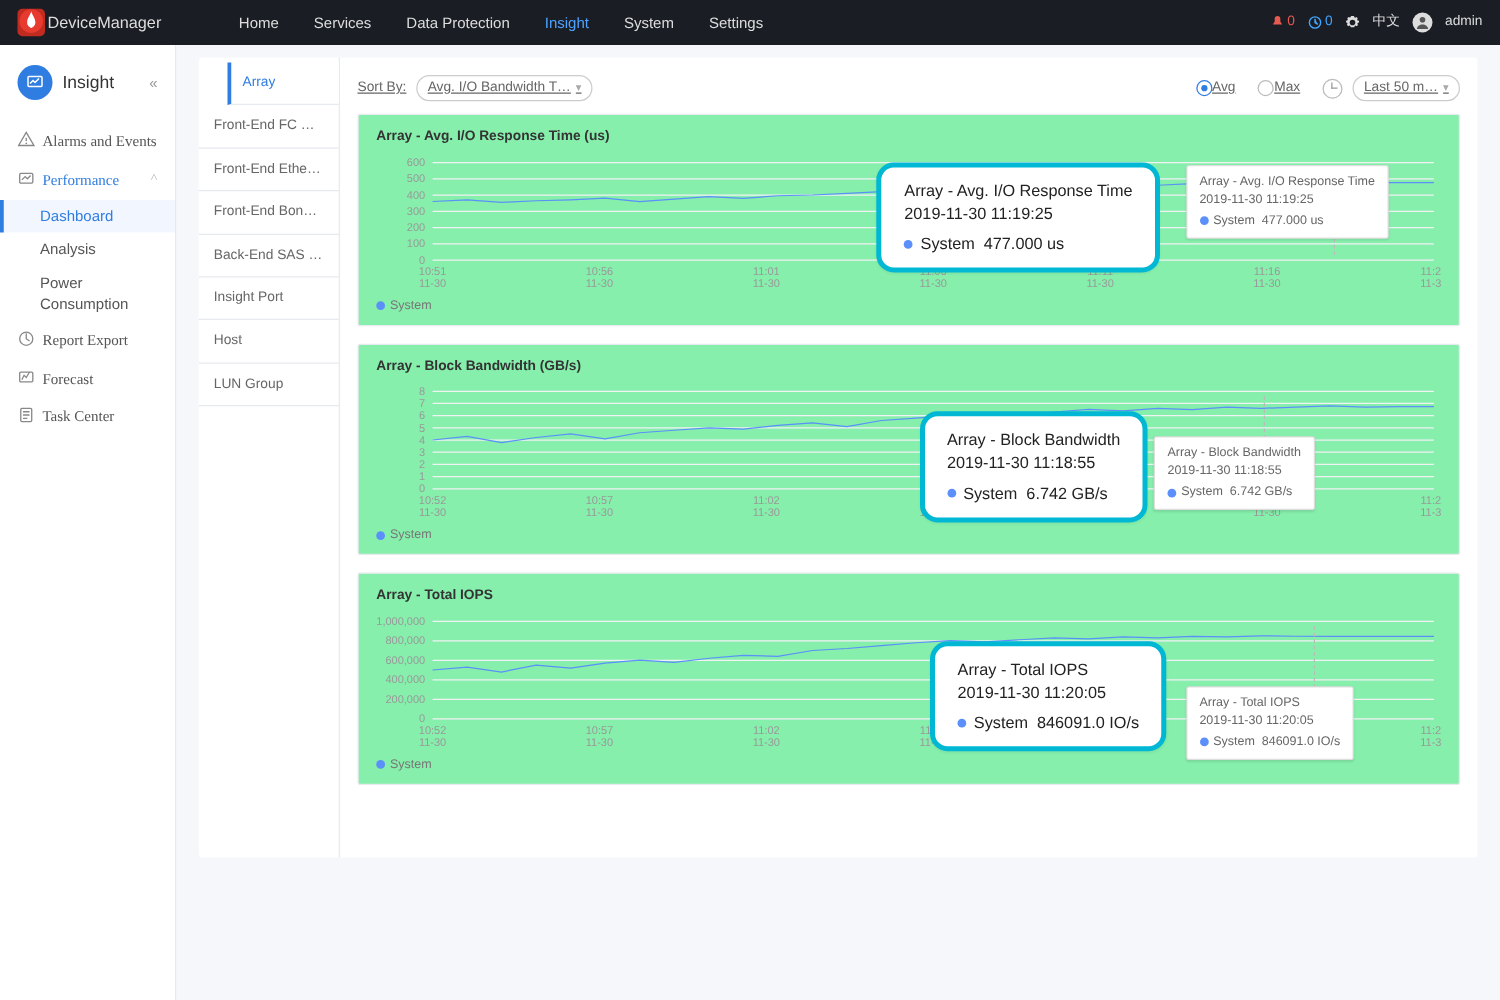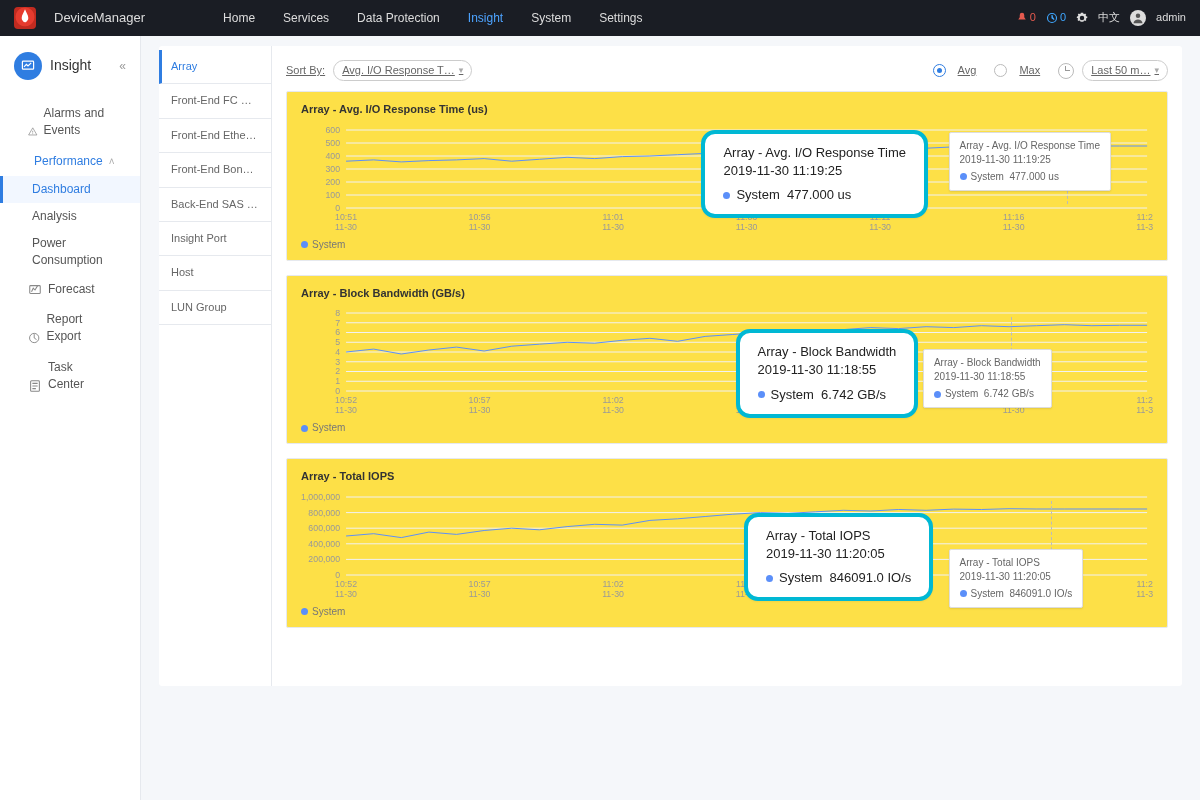--- a/index.html
+++ b/index.html
@@ -9,66 +9,66 @@
     --muted:#888;
     --line:#e6e9ee;
     --link:#2f7de1;
     --accent:#1ac2e8;
     --nav:#1a1d24;
     --chart:#5b8ff9;
     --highlight:#00b8d4;
   }
   html,body{margin:0;height:100%;font:12px/1.4 "Segoe UI",Arial,sans-serif;color:var(--ink);background:var(--bg);}
   
-  .nav{height:36px;background:var(--nav);color:#ddd;display:flex;align-items:center;padding:0 14px;gap:18px;position:relative;}
+  .nav{height:36px;background:var(--nav);color:#ddd;display:flex;align-items:center;padding:0 14px;gap:2px;position:relative;}
   .nav .logo{width:22px;height:22px;border-radius:4px;background:radial-gradient(circle at 50% 45%, #e63b2e 55%,#c12b20 60%);display:flex;align-items:center;justify-content:center;}
   .brand{font-size:13px;}
   .nav .menu{display:flex;gap:28px;margin-left:60px;}
   .nav .menu div{cursor:pointer;}
   .nav .menu .active{color:#4da3ff;}
   .nav .right{margin-left:auto;display:flex;align-items:center;gap:10px;font-size:11px;}
   .nav .right .badge{display:flex;align-items:center;gap:2px;}
   .nav .right svg{width:12px;height:12px;}
   .bell{fill:#e65a4f;}
   .clock{fill:#3fa7ff;}
   .gear{fill:#ddd;}
   .user-ico{width:16px;height:16px;border-radius:50%;background:#ddd;display:inline-flex;align-items:center;justify-content:center;}
   
   .app{display:flex;height:calc(100% - 36px);}
   .side{width:140px;background:#fff;border-right:1px solid var(--line);padding-top:10px;font-size:12px;}
   .side .head{display:flex;align-items:center;gap:8px;padding:6px 14px 12px;}
   .side .head .ico{width:28px;height:28px;border-radius:50%;background:#2f7de1;display:flex;align-items:center;justify-content:center;}
   .side .head .title{font-size:14px;}
   .side .head .collapse{margin-left:auto;color:#999;}
   .side .nav2{margin-top:6px;}
-  .side .grp{padding:7px 28px;display:flex;align-items:flex-end;gap:6px;color:#555;cursor:pointer;}
+  .side .grp{padding:7px 14px;display:flex;align-items:flex-start;gap:6px;color:#555;cursor:pointer;font-family:Liberation Serif, serif;}
   .side .grp.active{color:var(--link);}
   .side .arrow{margin-left:auto;font-size:10px;color:#aaa;}
   .side .sub{padding:5px 14px 5px 32px;color:#555;cursor:pointer;}
   .side .sub.active{color:var(--link);border-left:3px solid var(--link);background:#f2f7ff;padding-left:29px;}
   .content{flex:1;padding:10px 18px 0;min-width:0;overflow:auto;}
   .crumb{font-size:14px;padding:2px 0 10px;color:#222;}
   .crumb .info{font-size:11px;color:#bbb;margin-left:2px;border:1px solid #ccc;border-radius:50%;width:12px;height:12px;display:inline-flex;align-items:center;justify-content:center;}
   .panel{background:#fff;border-radius:3px;display:flex;min-height:640px;}
   .tabs{width:112px;border-right:1px solid var(--line);padding-top:4px;}
   .tabs div{padding:9px 12px;font-size:11px;color:#666;cursor:pointer;white-space:nowrap;overflow:hidden;text-overflow:ellipsis;border-bottom:1px solid var(--line);}
-  .tabs div.active{color:var(--link);border-left:3px solid var(--link);padding-left:9px;background:#fff;}
+  .tabs div.active{color:var(--link);border-left:3px solid var(--link);padding-left:9px;background:#fff;margin-left:23px;}
   .charts{flex:1;padding:10px 14px;min-width:0;}
   .toolbar{display:flex;align-items:center;gap:8px;font-size:11px;color:#666;padding:4px 0 10px;text-decoration:underline;}
   .pill{border:1px solid #ccc;border-radius:12px;padding:2px 8px;display:inline-flex;align-items:center;gap:4px;cursor:pointer;background:#fff;}
   .pill .caret{font-size:9px;color:#aaa;}
   .toolbar .spacer{flex:1;}
-  .rad{display:inline-flex;align-items:center;gap:12px;margin-right:10px;}
+  .rad{display:inline-flex;align-items:center;gap:0;margin-right:10px;}
   .rad .r{width:11px;height:11px;border:1px solid #bbb;border-radius:50%;display:inline-flex;align-items:center;justify-content:center;}
   .rad.sel .r{border-color:var(--link);}
   .rad.sel .r::after{content:"";width:5px;height:5px;border-radius:50%;background:var(--link);}
   .time-ico{width:14px;height:14px;border:1px solid #bbb;border-radius:50%;position:relative;}
   .time-ico::after{content:"";position:absolute;width:5px;height:1px;background:#999;top:6px;left:6px;}
   .time-ico::before{content:"";position:absolute;width:1px;height:5px;background:#999;top:2px;left:6px;}
-  .card{border:1px solid var(--line);border-radius:2px;padding:10px 14px 8px;margin-bottom:14px;position:relative;background:#fde047;}
+  .card{border:1px solid var(--line);border-radius:2px;padding:10px 14px 8px;margin-bottom:14px;position:relative;background:#86efac;}
   .card .ctitle{font-weight:600;font-size:11px;margin-bottom:6px;}
   .plot{position:relative;height:110px;}
   .plot svg{position:absolute;inset:0;width:100%;height:100%;}
   .yaxis text,.xaxis text{fill:#999;font-size:9px;font-family:inherit;}
   .grid line{stroke:#f1f2f4;}
   .series{fill:none;stroke:var(--chart);stroke-width:1;}
   .legend{display:flex;align-items:center;gap:4px;font-size:10px;color:#777;margin-top:4px;}
   .dot{width:7px;height:7px;border-radius:50%;background:var(--chart);display:inline-block;}
   .callout{position:absolute;border:4px solid var(--highlight);border-radius:14px;padding:10px 18px;background:#fff;font-size:13px;color:#222;box-shadow:0 1px 2px rgba(0,0,0,.05);pointer-events:none;}
   .callout .row{display:flex;align-items:center;gap:6px;margin-top:6px;}
@@ -150,31 +150,31 @@
             <path d="M4 9l3-3 2 2 3-3" fill="none" stroke="#888" stroke-width="1.2"></path>
           </svg>
           <span>Performance</span>
           <span class="arrow">˄</span>
         </div>
         <div class="sub active">Dashboard</div>
         <div class="sub">Analysis</div>
         <div class="sub">Power Consumption</div>
         <div class="grp">
           <svg width="14" height="14" viewBox="0 0 16 16">
+            <circle cx="8" cy="8" r="6" fill="none" stroke="#888" stroke-width="1.2"></circle>
+            <path d="M8 3v5l3 2" fill="none" stroke="#888" stroke-width="1.2"></path>
+          </svg>
+          <span>Report Export</span>
+        </div>
+        <div class="grp">
+          <svg width="14" height="14" viewBox="0 0 16 16">
             <rect x="2" y="3" width="12" height="9" rx="1" fill="none" stroke="#888" stroke-width="1.2"></rect>
             <path d="M4 10l2-4 2 2 3-5" fill="none" stroke="#888" stroke-width="1.2"></path>
           </svg>
           <span>Forecast</span>
-        </div>
-        <div class="grp">
-          <svg width="14" height="14" viewBox="0 0 16 16">
-            <circle cx="8" cy="8" r="6" fill="none" stroke="#888" stroke-width="1.2"></circle>
-            <path d="M8 3v5l3 2" fill="none" stroke="#888" stroke-width="1.2"></path>
-          </svg>
-          <span>Report Export</span>
         </div>
         <div class="grp">
           <svg width="14" height="14" viewBox="0 0 16 16">
             <rect x="3" y="2" width="10" height="12" rx="1" fill="none" stroke="#888" stroke-width="1.2"></rect>
             <path d="M5 5h6M5 8h6M5 11h4" stroke="#888" stroke-width="1.2"></path>
           </svg>
           <span>Task Center</span>
         </div>
       </div>
   </div>
@@ -191,21 +191,21 @@
           <div>Insight Port</div>
           <div>Host</div>
           <div>LUN Group</div>
         </div>
 
       <div class="charts">
 
         <div class="toolbar">
           <span>Sort By:</span>
           <span class="pill">
-            <span>Avg. I/O Response T…</span>
+            <span>Avg. I/O Bandwidth T…</span>
               <span class="caret">▾</span>
           </span>
           <span class="spacer"></span>
           <span class="rad sel">
               <span class="r"></span>
               <span>Avg</span>
             </span>
           <span class="rad">
               <span class="r"></span>
               <span>Max</span>

